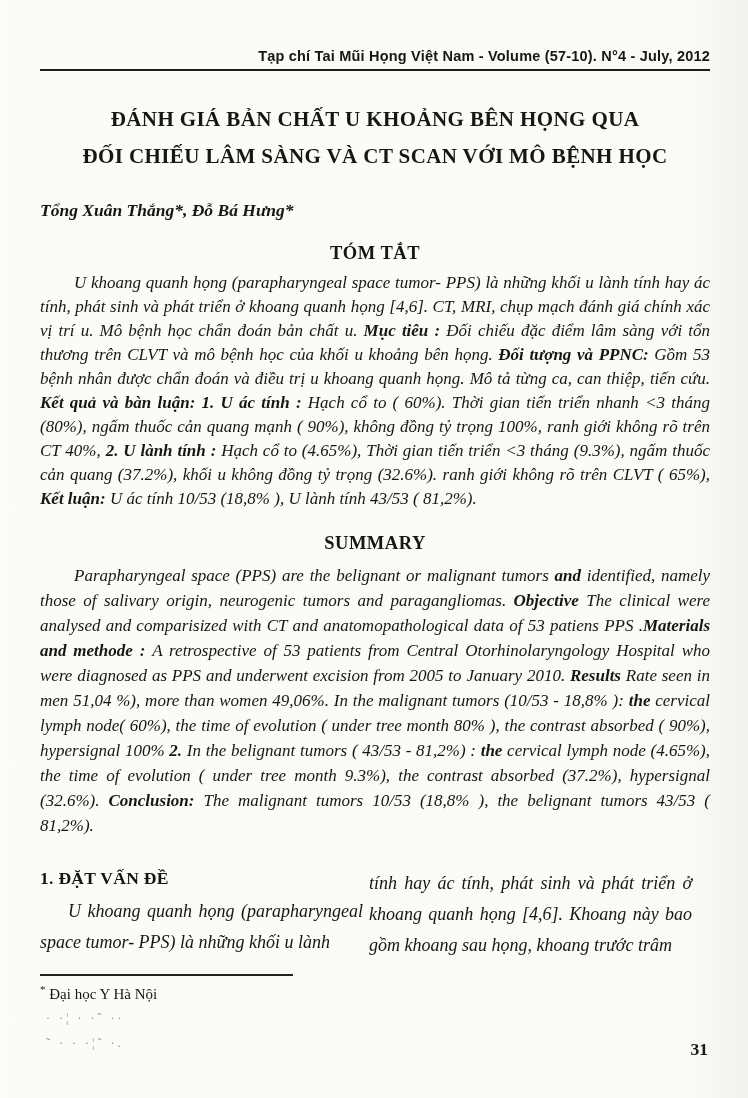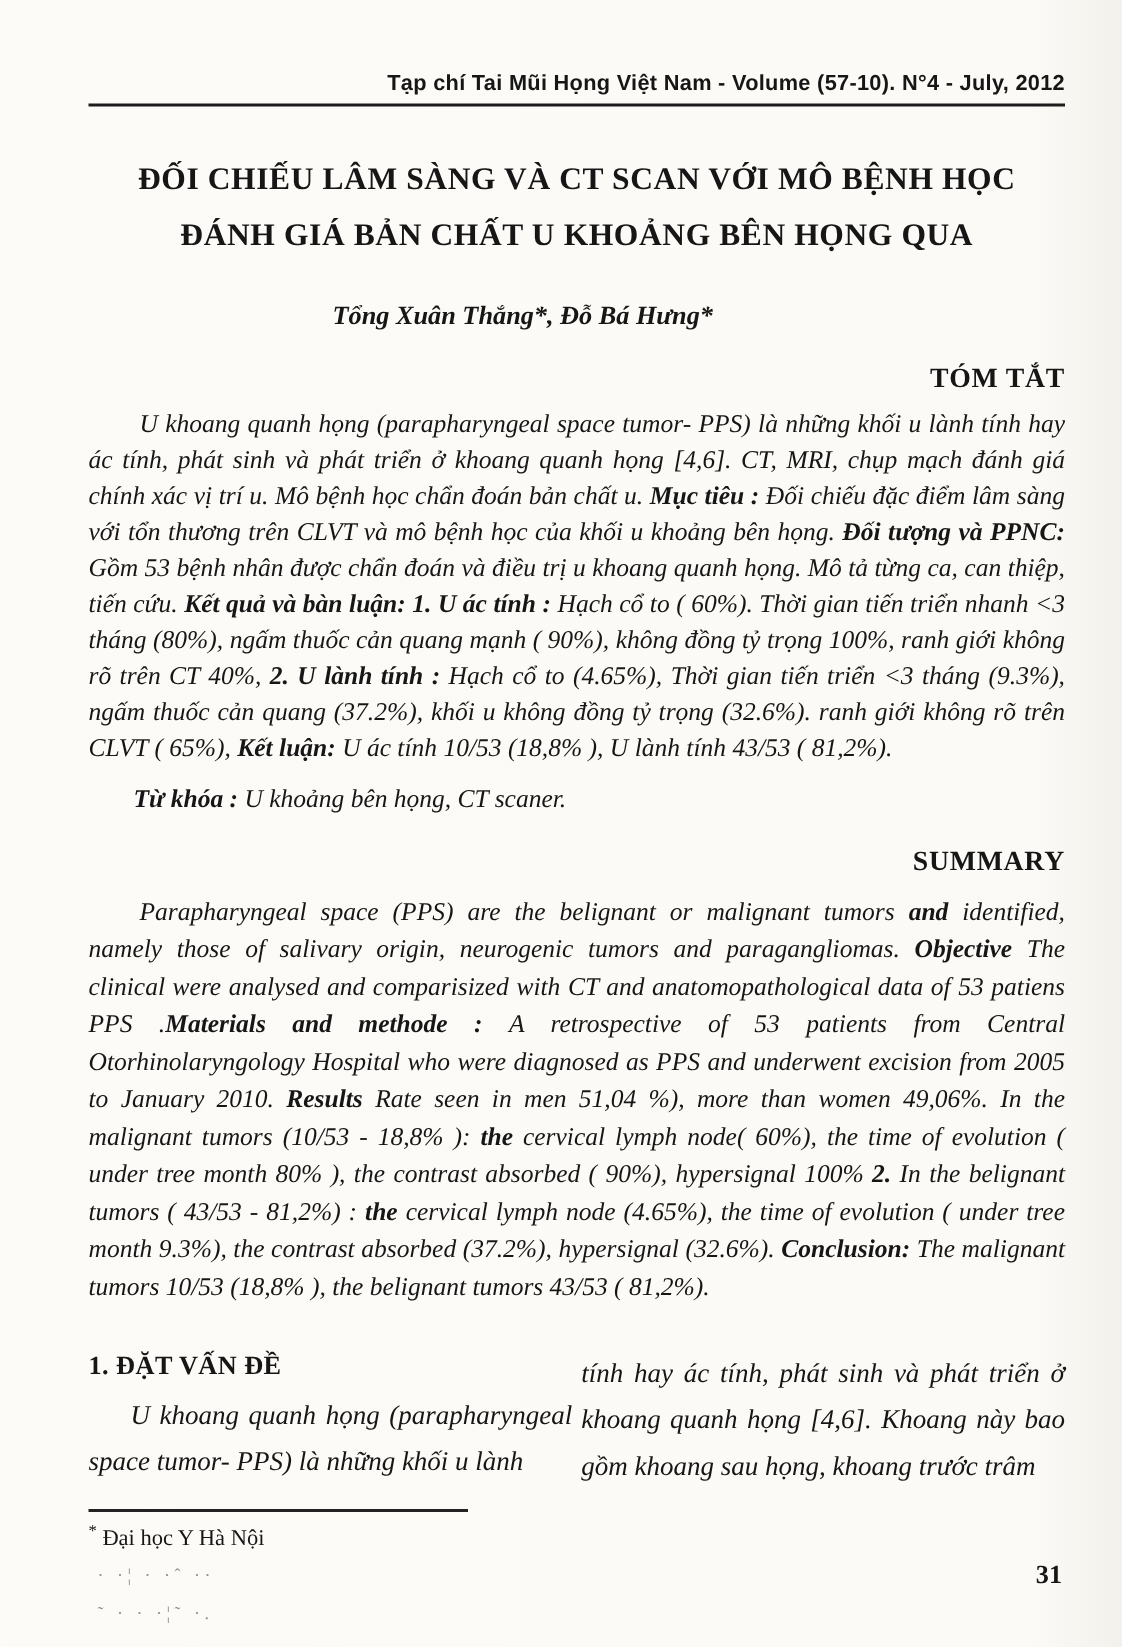--- a/index.html
+++ b/index.html
@@ -6,21 +6,21 @@
   html, body { width: 748px; height: 1098px; }
   body {
     background: #fbfaf6;
     color: #161616;
     font-family: "Liberation Serif", "DejaVu Serif", serif;
     overflow: hidden;
     position: relative;
   }
   .page {
     width: 748px; height: 1098px;
-    padding: 0 38px 0 59px;
+    padding: 0 38px 0 40px;
     position: relative;
     background: linear-gradient(90deg, #fcfbf8 0%, #fbfaf6 92%, #f3f1ec 100%);
   }
   .journal-header {
     padding-top: 48px;
     text-align: right;
     font-family: "Liberation Sans", "DejaVu Sans", sans-serif;
     font-weight: bold;
     font-size: 14.5px;
     letter-spacing: 0.2px;
@@ -30,29 +30,29 @@
   .paper-title {
     margin-top: 30px;
     text-align: center;
     font-weight: bold;
     font-size: 21px;
     line-height: 37px;
     letter-spacing: 0.4px;
   }
   .authors {
     margin-top: 25px;
-    text-align: center;
+    text-align: left;
     padding-right: 72px;
     font-weight: bold;
     font-style: italic;
     font-size: 17.5px;
   }
   .section-heading {
     margin-top: 22px;
-    text-align: right;
+    text-align: center;
     font-weight: bold;
     font-size: 18.5px;
     letter-spacing: 0.5px;
   }
   .abstract-para {
     margin-top: 7px;
     font-style: italic;
     font-size: 17px;
     line-height: 24px;
     text-align: justify;
@@ -127,31 +127,30 @@
   }
 </style>
 </head>
 <body>
 
 <div class="page">
 
   <div class="journal-header">Tạp chí Tai Mũi Họng Việt Nam - Volume (57-10). N°4 - July, 2012</div>
 
   <div class="paper-title">
+    <div>ĐÁNH GIÁ BẢN CHẤT U KHOẢNG BÊN HỌNG QUA</div>
     <div>ĐỐI  CHIẾU LÂM SÀNG VÀ CT SCAN VỚI MÔ BỆNH HỌC</div>
-    <div>ĐÁNH GIÁ BẢN CHẤT U KHOẢNG BÊN HỌNG QUA</div>
   </div>
 
   <div class="authors">Tổng Xuân Thắng*, Đỗ Bá Hưng*</div>
 
   <div class="section-heading">TÓM TẮT</div>
 
   <p class="abstract-para"><span>U khoang quanh họng (parapharyngeal space tumor- PPS) là những khối u lành tính hay ác tính, phát sinh và phát triển ở khoang quanh họng [4,6]. CT, MRI, chụp mạch đánh giá chính xác vị trí u. Mô bệnh học chẩn đoán bản chất u.  </span><span class="bold">Mục tiêu :  </span><span>Đối chiếu đặc điểm lâm sàng với tổn thương trên CLVT và mô bệnh học của khối u khoảng bên họng. </span><span class="bold">Đối tượng và PPNC: </span><span>Gồm 53 bệnh nhân được chẩn đoán và điều trị u khoang quanh họng. Mô tả từng ca, can thiệp, tiến cứu. </span><span class="bold">Kết quả và bàn luận: 1. U ác tính : </span><span>Hạch cổ to  ( 60%). Thời gian tiến triển nhanh &lt;3 tháng (80%), ngấm thuốc cản quang mạnh ( 90%),   không đồng tỷ trọng 100%,   ranh giới không rõ trên CT 40%, </span><span class="bold">2. U lành tính : </span><span>Hạch cổ to (4.65%), Thời gian tiến triển &lt;3 tháng (9.3%), ngấm thuốc cản quang (37.2%), khối u không đồng tỷ trọng (32.6%). ranh giới không rõ trên CLVT ( 65%),  </span><span class="bold">Kết luận: </span><span>U ác tính 10/53 (18,8% ), U lành tính 43/53 ( 81,2%).</span></p>
 
-  <p class="keywords-vi"><span class="bold">Từ khóa : </span><span>U khoảng bên họng, CT scaner.</span></p>
 
   <div class="section-heading">SUMMARY</div>
 
   <p class="summary-para"><span>Parapharyngeal space (PPS) are the belignant or malignant tumors </span><span class="bold">and</span><span> identified, namely those of salivary origin, neurogenic tumors and paragangliomas. </span><span class="bold">Objective</span><span> The clinical were analysed and comparisized with CT and anatomopathological data of 53 patiens PPS .</span><span class="bold">Materials and methode : </span><span>A retrospective    of 53 patients from Central Otorhinolaryngology Hospital who were diagnosed as PPS and underwent excision from 2005 to January 2010. </span><span class="bold">Results</span><span> Rate seen in men  51,04 %), more than women 49,06%. In the malignant tumors (10/53 - 18,8% ): </span><span class="bold">the</span><span> cervical lymph node( 60%), the time of evolution ( under tree month  80% ), the contrast absorbed ( 90%), hypersignal 100% </span><span class="bold">2.</span><span> In the belignant tumors   ( 43/53 - 81,2%) : </span><span class="bold">the</span><span> cervical lymph node (4.65%), the time of evolution ( under tree month 9.3%), the contrast absorbed (37.2%), hypersignal (32.6%). </span><span class="bold">Conclusion:</span><span> The malignant tumors 10/53 (18,8% ), the belignant tumors 43/53 ( 81,2%).</span></p>
 
 
   <div class="columns">
     <div class="col">
       <div class="intro-heading">1. ĐẶT VẤN ĐỀ</div>
       <p class="col-para col-left-para">U khoang quanh họng (parapharyngeal space tumor- PPS) là những khối u lành</p>

